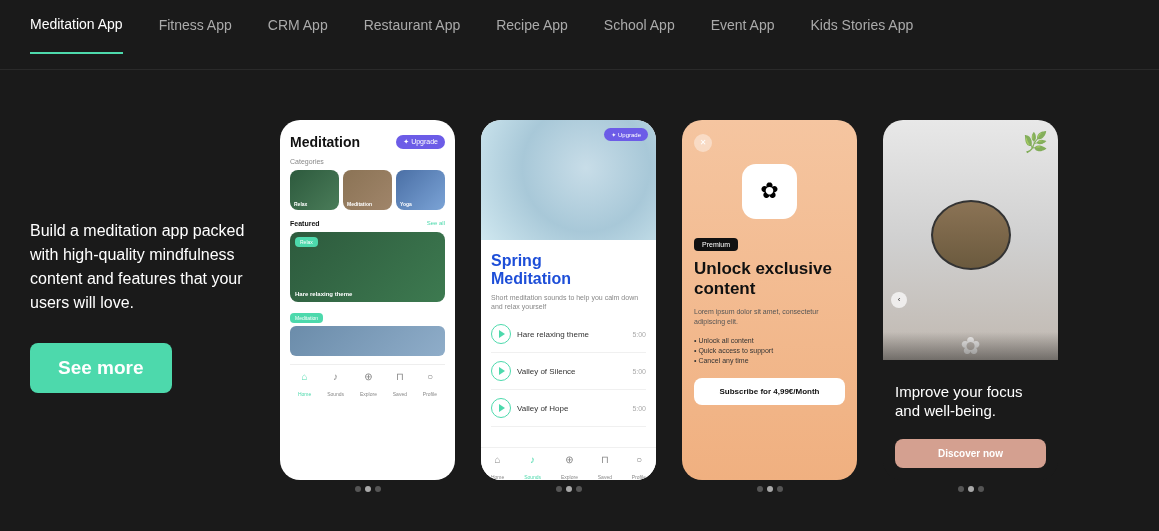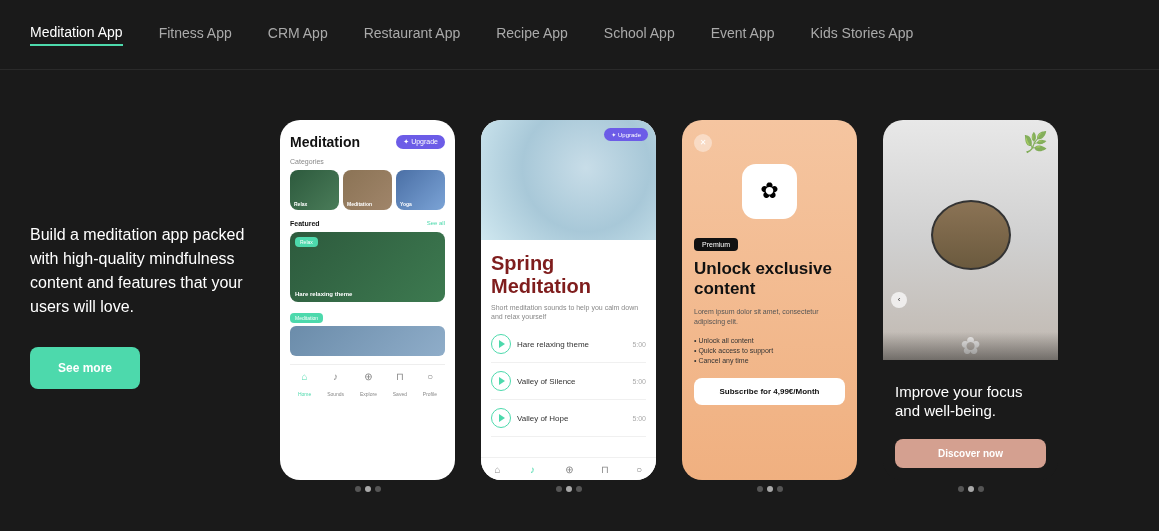--- a/index.html
+++ b/index.html
@@ -18,21 +18,21 @@
       padding: 0 30px;
       height: 70px;
       border-bottom: 1px solid #2a2a2a;
       gap: 36px;
     }
     .nav-item {
       color: #aaa;
       font-size: 14px;
       cursor: pointer;
       white-space: nowrap;
-      padding-bottom: 4px;
+      padding-bottom: 20px;
       text-align: right;
     }
     .nav-item.active {
       color: #fff;
       border-bottom: 2px solid #4dd9ac;
     }
 
     
     .main {
       display: flex;
@@ -51,21 +51,21 @@
       font-size: 16px;
       line-height: 1.5;
       margin-bottom: 28px;
     }
     .see-more-btn {
       background: #4dd9ac;
       color: #fff;
       border: none;
       border-radius: 8px;
       padding: 14px 28px;
-      font-size: 12px;
+      font-size: 19px;
       font-weight: 600;
       cursor: pointer;
     }
 
     
     .phones-container {
       display: flex;
       gap: 26px;
       align-items: flex-start;
       flex: 1;
@@ -231,23 +231,23 @@
       color: #fff;
       font-size: 6px;
       padding: 3px 7px;
       border-radius: 10px;
     }
     .card2-body {
       padding: 12px 10px;
       background: #fff;
     }
     .card2-title {
-      font-size: 20px;
+      font-size: 16px;
       font-weight: 700;
-      color: #7f1d1d;
+      color: #1d4ed8;
       margin-bottom: 5px;
     }
     .card2-subtitle {
       font-size: 7px;
       color: #888;
       margin-bottom: 12px;
       line-height: 1.4;
     }
     .track-item {
       display: flex;

